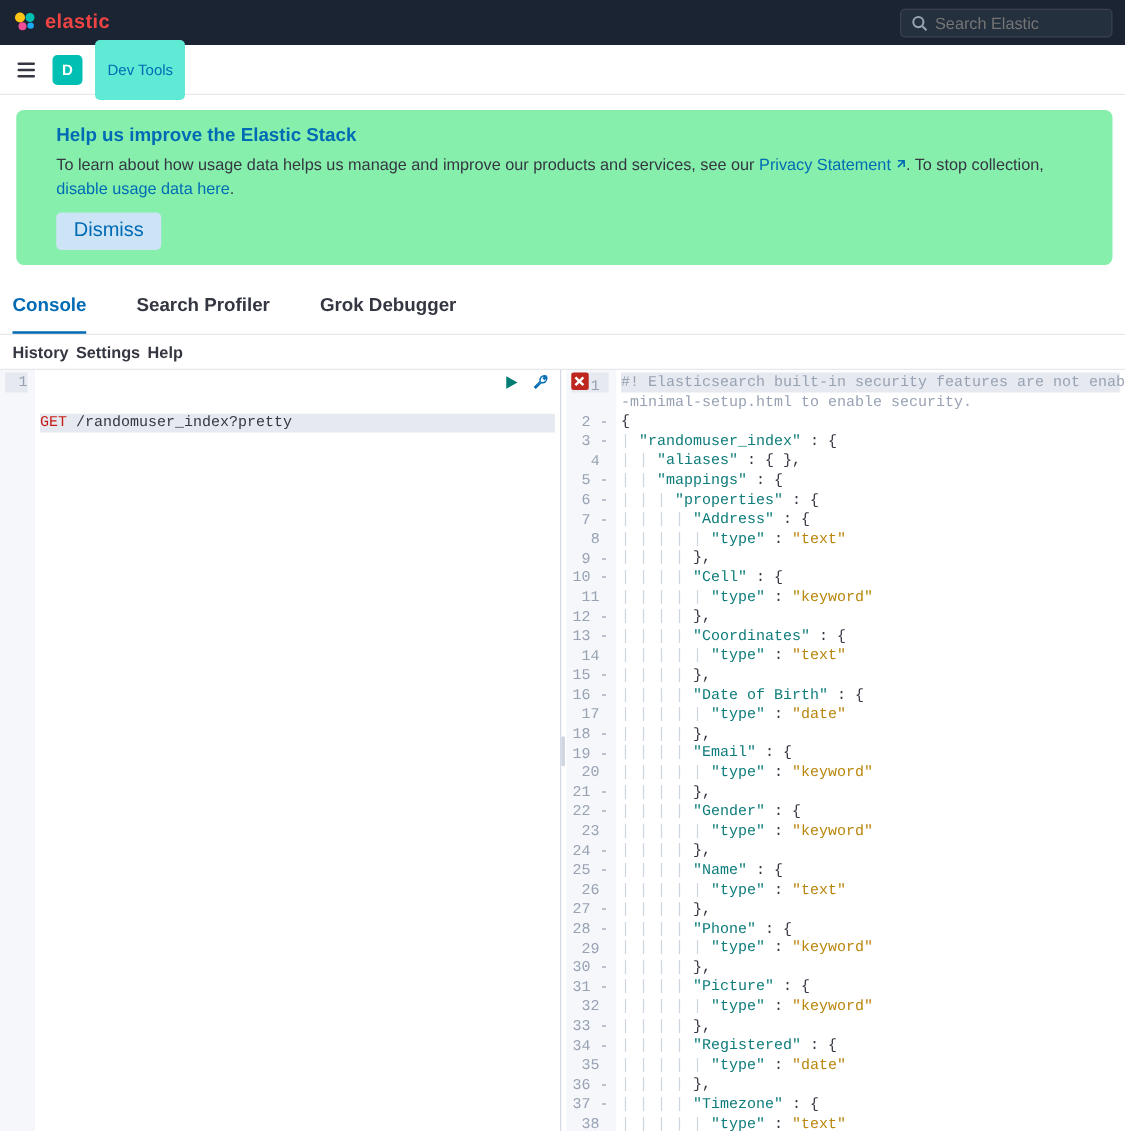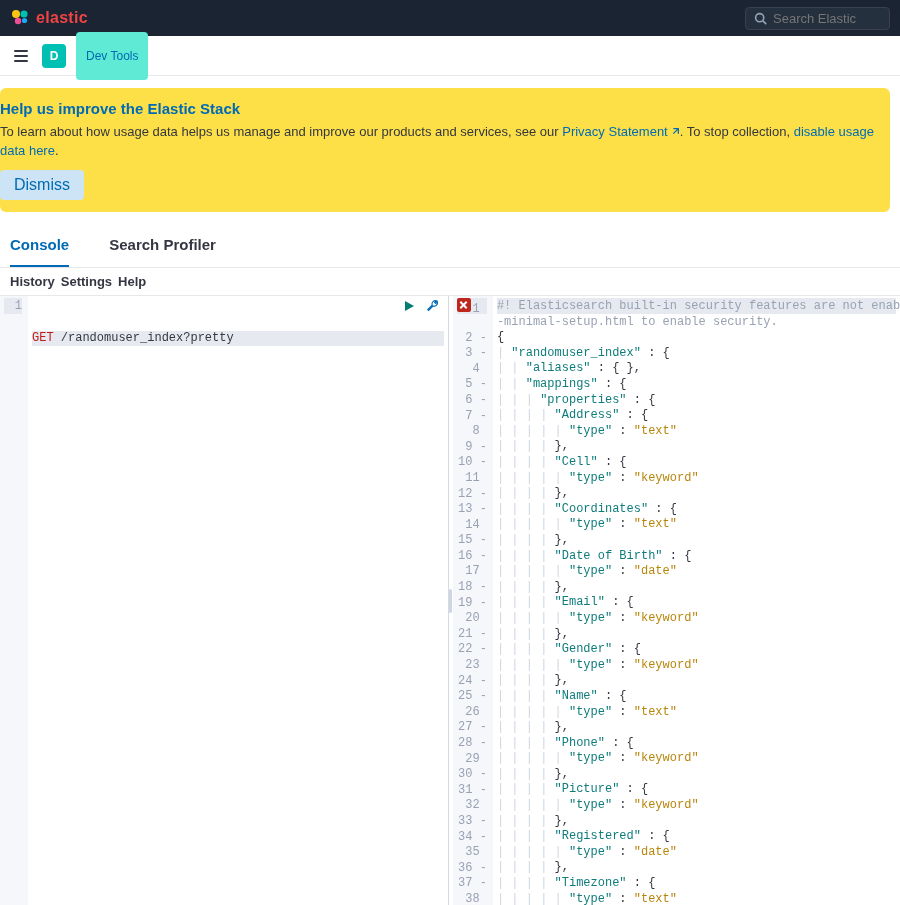--- a/index.html
+++ b/index.html
@@ -1,29 +1,29 @@
 <!DOCTYPE html>
 <html><head>
 <meta charset="utf-8">
 <style>
   *{box-sizing:border-box;margin:0;padding:0;}
   body{font-family:-apple-system,BlinkMacSystemFont,"Segoe UI",Helvetica,Arial,sans-serif;font-size:14px;color:#343741;background:#fff;width:900px;height:905px;overflow:hidden;display:flex;flex-direction:column;}
   .topbar{background:#1b2433;height:36px;display:flex;align-items:center;padding:0 10px;gap:8px;}
   .logo{display:flex;align-items:center;gap:6px;}
   .logo-mark{display:inline-block;}
   .logo-text{color:#ef4444;font-weight:600;font-size:16px;letter-spacing:.3px;}
-  .top-search{margin-left:auto;display:flex;align-items:center;background:#25303e;border:1px solid #3a414d;border-radius:4px;padding:3px 8px;width:145px;}
+  .top-search{margin-left:auto;display:flex;align-items:center;background:#25303e;border:1px solid #3a414d;border-radius:4px;padding:3px 8px;width:170px;}
   .top-search svg{flex-shrink:0;}
   .top-search input{background:transparent;border:none;outline:none;color:#98a2b3;font-size:13px;margin-left:6px;width:100%;}
   .sub-header{height:40px;display:flex;align-items:center;padding:0 10px;gap:10px;border-bottom:1px solid #e6e8ec;}
   .hamburger{width:22px;height:22px;display:flex;flex-direction:column;justify-content:center;gap:3px;cursor:pointer;}
   .hamburger span{display:block;height:2px;background:#343741;border-radius:1px;width:14px;margin:0 auto;}
   .avatar{width:24px;height:24px;border-radius:4px;background:#00bfb3;color:#fff;font-size:12px;font-weight:700;display:flex;align-items:center;justify-content:center;}
   .crumb{background:#5eead4;color:#006bb4;font-size:12px;padding:17px 10px;border-radius:4px;cursor:pointer;}
-  .callout{background:#fde047;margin:12px 10px 0 0;padding:12px 0;border-radius:6px;}
+  .callout{background:#86efac;margin:12px 10px 0 13px;padding:12px 32px;border-radius:6px;}
   .callout h3{color:#006bb4;font-size:15px;font-weight:600;margin-bottom:6px;}
   .callout p{font-size:13px;color:#343741;line-height:1.4;}
   .callout a{color:#006bb4;text-decoration:none;}
   .ext-icon{display:inline-block;vertical-align:-1px;margin-left:2px;}
   .dismiss-btn{margin-top:10px;background:#cce4f5;border:none;color:#006bb4;font-size:16px;padding:6px 14px;border-radius:4px;cursor:pointer;}
   .tabs{display:flex;align-items:center;gap:40px;padding:0 10px;margin-top:14px;border-bottom:1px solid #e6e8ec;}
   .tab{font-size:15px;font-weight:700;color:#343741;padding:10px 0 12px 0;cursor:pointer;border-bottom:2px solid transparent;display:flex;align-items:center;gap:6px;}
   .tab.active{color:#006bb4;border-bottom-color:#006bb4;}
   .beta{font-size:10px;font-weight:700;color:#6a717d;background:#fff;border:1px solid #d3dae6;padding:1px 6px;border-radius:3px;}
   .toolbar{display:flex;gap:6px;padding:6px 10px;font-size:13px;color:#343741;border-bottom:1px solid #e6e8ec;}
@@ -92,20 +92,21 @@
     <span>To learn about how usage data helps us manage and improve our products and services, see our </span><a href="#"><span>Privacy Statement</span><span class="ext-icon"><svg width="10" height="10" viewBox="0 0 12 12">
             <path d="M4 2h6v6M10 2L4 8" fill="none" stroke="#006bb4" stroke-width="1.5"></path>
           </svg></span></a><span>. To stop collection, </span><a href="#">disable usage data here</a><span>.</span>
   </p>
   <button class="dismiss-btn">Dismiss</button>
 </div>
 
 <div class="tabs" id="tabs">
     <div class="tab active">Console</div>
     <div class="tab">Search Profiler</div>
+    <div class="tab">Grok Debugger</div>
   </div>
 
 <div class="toolbar" id="toolbar">
     <span>History</span>
     <span>Settings</span>
     <span>Help</span>
   </div>
 
 <div class="panes">
   <div class="pane pane-left">

